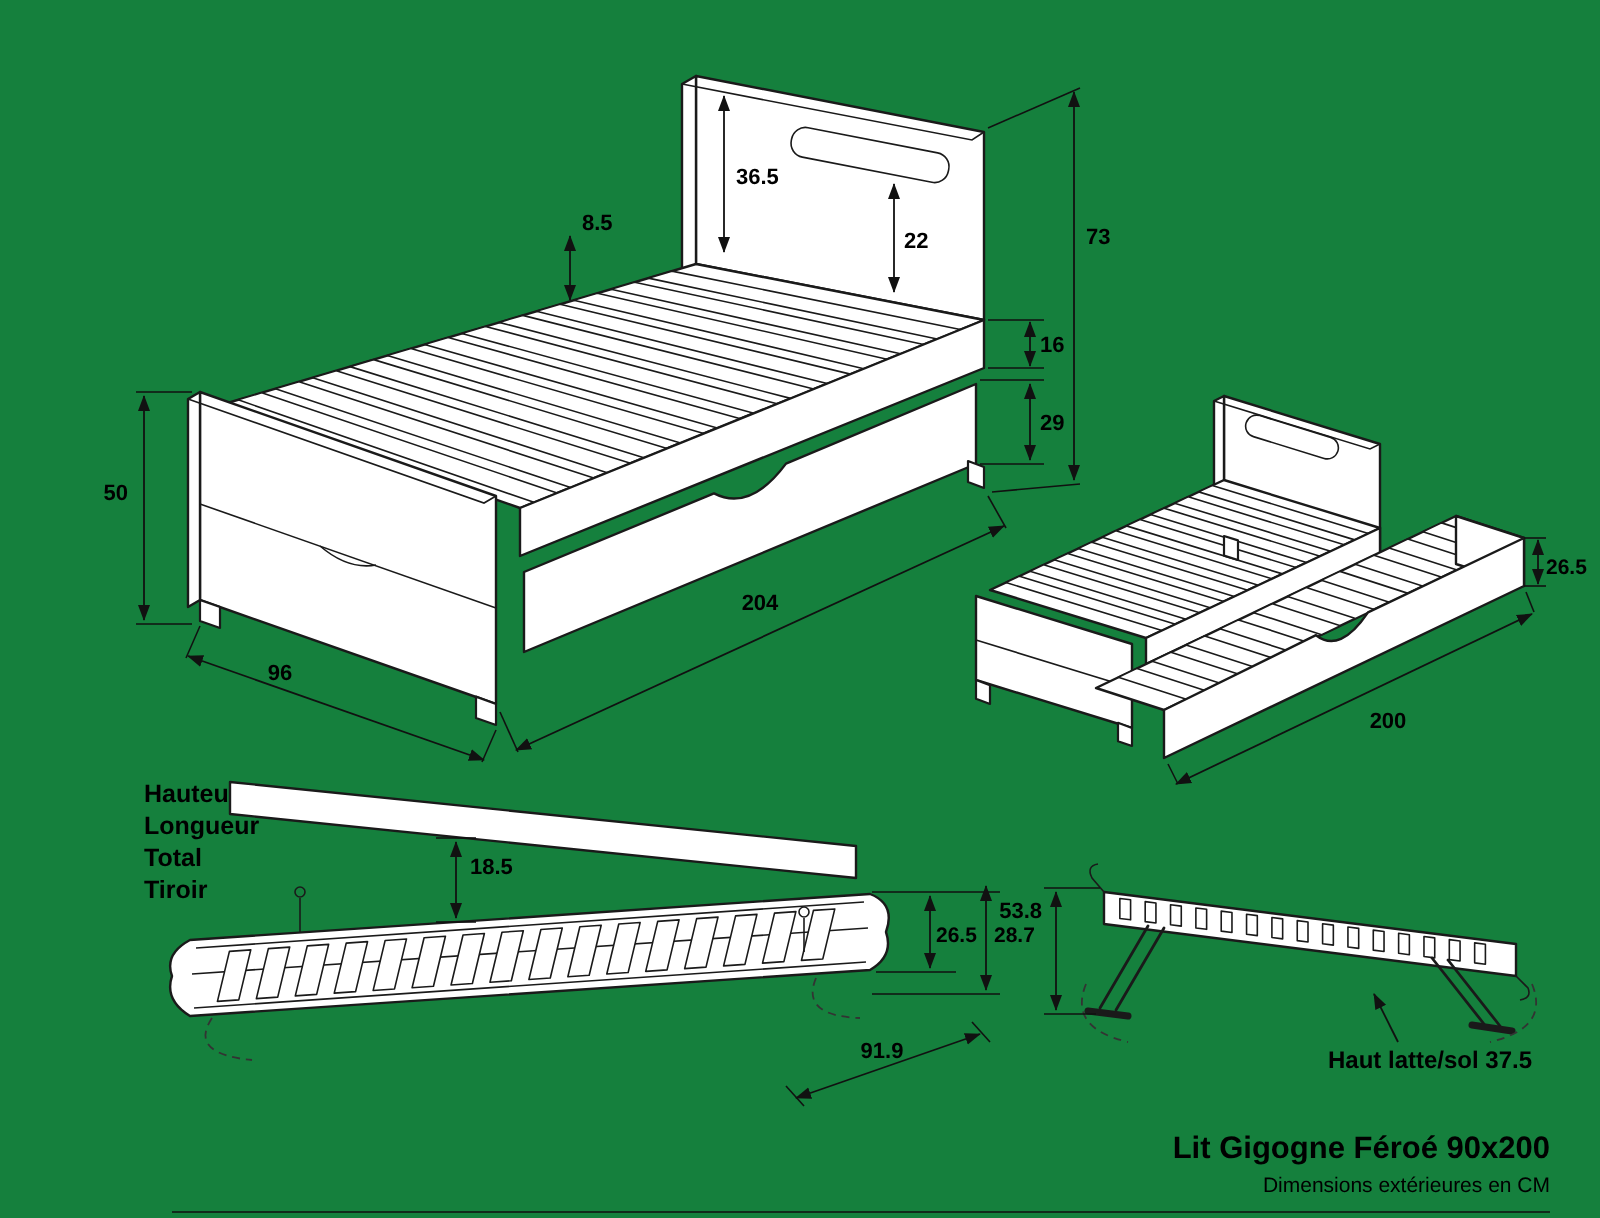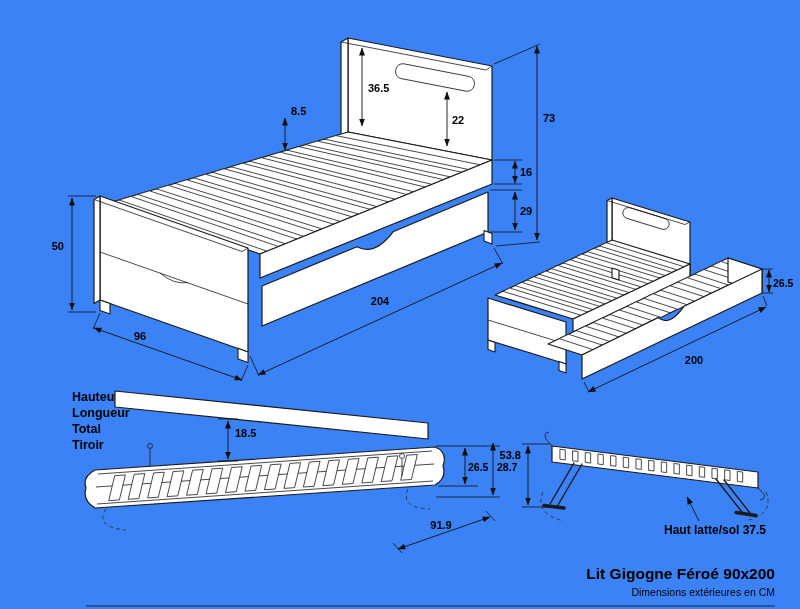--- a/index.html
+++ b/index.html
@@ -1,16 +1,16 @@
 <!DOCTYPE html>
 <html><head>
 <meta charset="utf-8">
 <style>
   html,body{margin:0;padding:0;background:#ffffff;}
-  .canvas{position:relative;width:800px;height:609px;background:#3b82f6;overflow:hidden;}
+  .canvas{position:relative;width:800px;height:609px;background:#15803d;overflow:hidden;}
   svg{display:block;}
   .panel{fill:#ffffff;stroke:#1a1a1a;stroke-width:1.2;stroke-linejoin:round;}
   .thin{fill:none;stroke:#1a1a1a;stroke-width:0.8;}
   .slats path{fill:#ffffff;stroke:#1a1a1a;stroke-width:0.8;stroke-linejoin:round;}
   .dml{fill:none;stroke:#111111;stroke-width:0.9;}
   .tick{stroke:#111111;stroke-width:0.8;}
   .dash{fill:none;stroke:#333333;stroke-width:0.9;stroke-dasharray:4 3;}
   .foot{fill:#ffffff;stroke:#1a1a1a;stroke-width:1.1;stroke-linejoin:round;}
   .leg{fill:none;stroke:#1a1a1a;stroke-width:1.4;stroke-linecap:round;}
   .footbar{stroke:#1a1a1a;stroke-width:3.5;stroke-linecap:round;}

